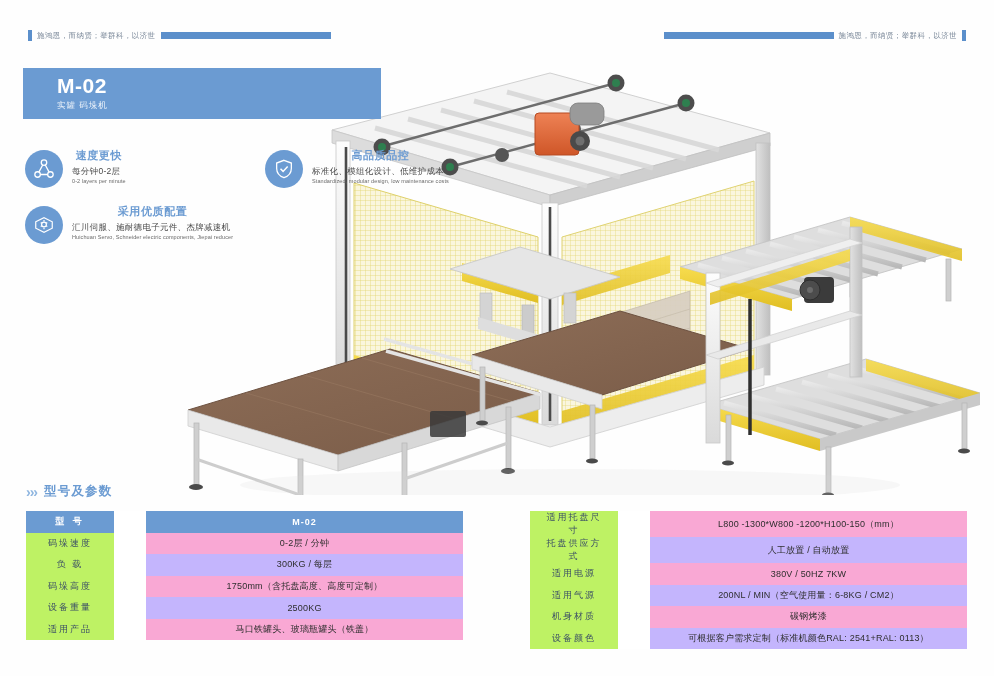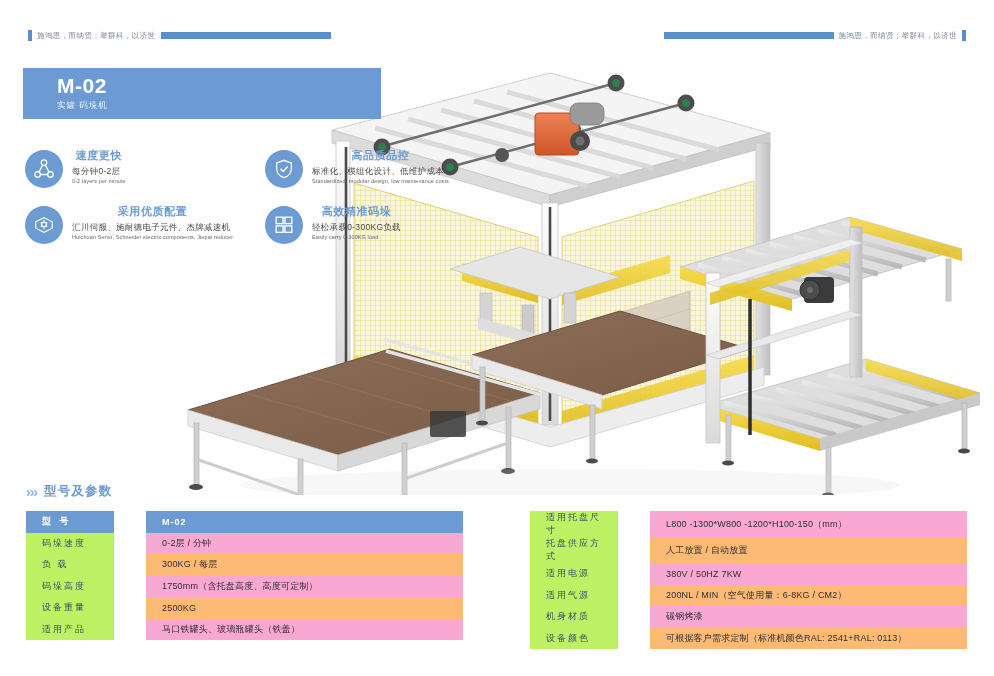--- a/index.html
+++ b/index.html
@@ -55,24 +55,24 @@
   
   .sect { position: absolute; left: 26px; top: 483px; display: flex; align-items: center; gap: 7px; }
   .sect-chev { color: #8fb6e0; font-size: 14px; font-weight: bold; letter-spacing: -1px; }
   .sect-title { color: #6b9bd2; font-size: 12.5px; font-weight: bold; letter-spacing: 1.2px; }
 
   
   .tbl { position: absolute; border-collapse: collapse; font-size: 9px; }
   .tbl-left { left: 26px; top: 511px; width: 437px; }
   .tbl-right { left: 530px; top: 511px; width: 437px; }
   .tbl tr { height: 21.5px; }
-  .tbl td { padding: 0 16px; vertical-align: middle; }
+  .tbl td { padding: 0 16px; text-align: center; vertical-align: middle; }
   .c-label { width: 88px; background: #bef264; color: #3c4f66; letter-spacing: 2px; font-size: 9px; }
   .c-val { background: #f9a8d4; color: #2e2e2e; letter-spacing: .2px; }
-  .c-val.alt { background: #fdba74; }
+  .c-val.alt { background: #c4b5fd; }
   .hdr .c-label { background: #6b9bd2; color: #ffffff; font-weight: bold; letter-spacing: 3px; }
   .hdr .c-val { background: #6b9bd2; color: #ffffff; font-weight: bold; letter-spacing: 1px; }
   .spacer { width: 3px; background: #ffffff; padding: 0; }
 </style>
 </head>
 <body>
 
 <div class="page">
 
   <div class="motto-row">
@@ -355,35 +355,20 @@
             <circle cx="12" cy="11.5" r="2.6"></circle>
             <path d="M12 6.5v1.6M12 14.9v1.6M8.4 9.4l1.4.8M14.2 12.8l1.4.8M15.6 9.4l-1.4.8M9.8 12.8l-1.4.8"></path>
           </svg>
         </div>
         <div class="feat-txt">
           <div class="feat-title">采用优质配置</div>
           <div class="feat-cn">汇川伺服、施耐德电子元件、杰牌减速机</div>
           <div class="feat-en">Huichuan Servo, Schneider electric components, Jiepai reducer</div>
         </div>
       </div>
-      <div class="feature">
-        <div class="feat-icon">
-          <svg width="22" height="22" viewBox="0 0 24 24" fill="none" stroke="#ffffff" stroke-width="1.5">
-            <rect x="3.5" y="3.5" width="7.5" height="7"></rect>
-              <rect x="13" y="3.5" width="7.5" height="7"></rect>
-            <rect x="3.5" y="13" width="7.5" height="7"></rect>
-              <rect x="13" y="13" width="7.5" height="7"></rect>
-          </svg>
-        </div>
-        <div class="feat-txt">
-          <div class="feat-title">高效精准码垛</div>
-          <div class="feat-cn">轻松承载0-300KG负载</div>
-          <div class="feat-en">Easily carry 0-300KG load</div>
-        </div>
-      </div>
     </div>
   </div>
 
   <div class="sect">
     <span class="sect-chev">›››</span>
     <span class="sect-title">型号及参数</span>
   </div>
 
   <table class="tbl tbl-left">
     <tbody>

